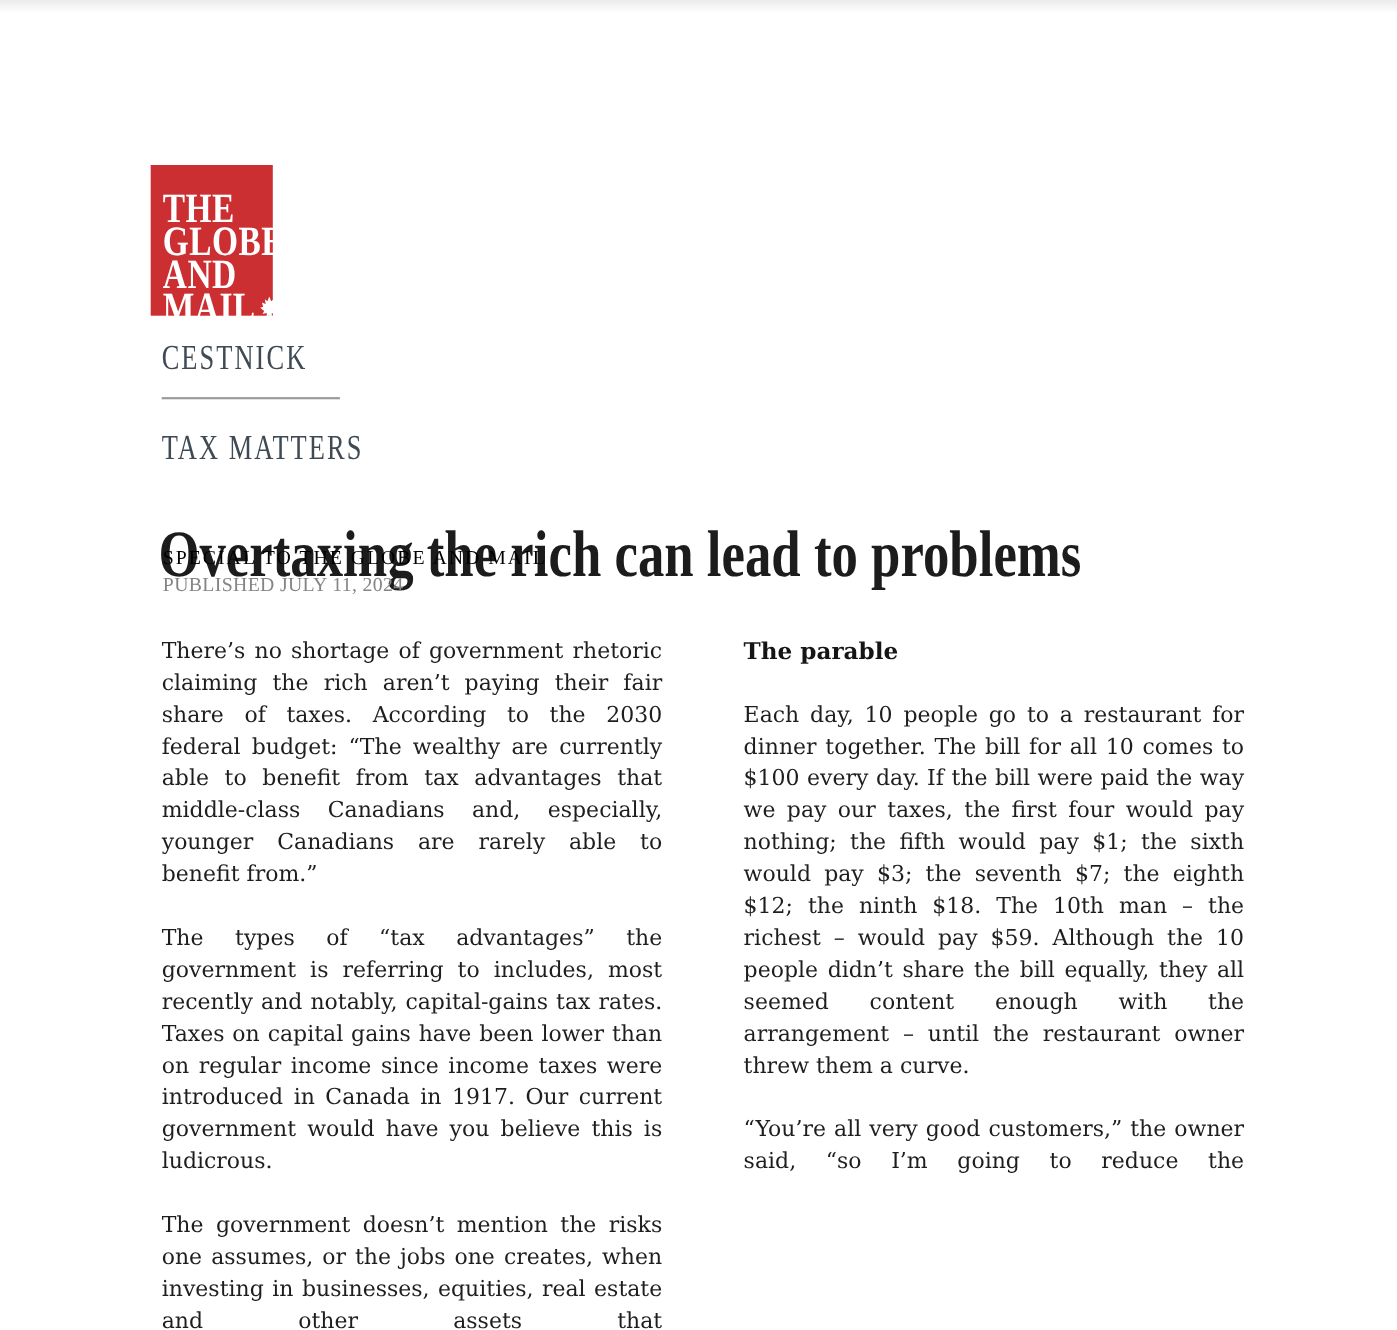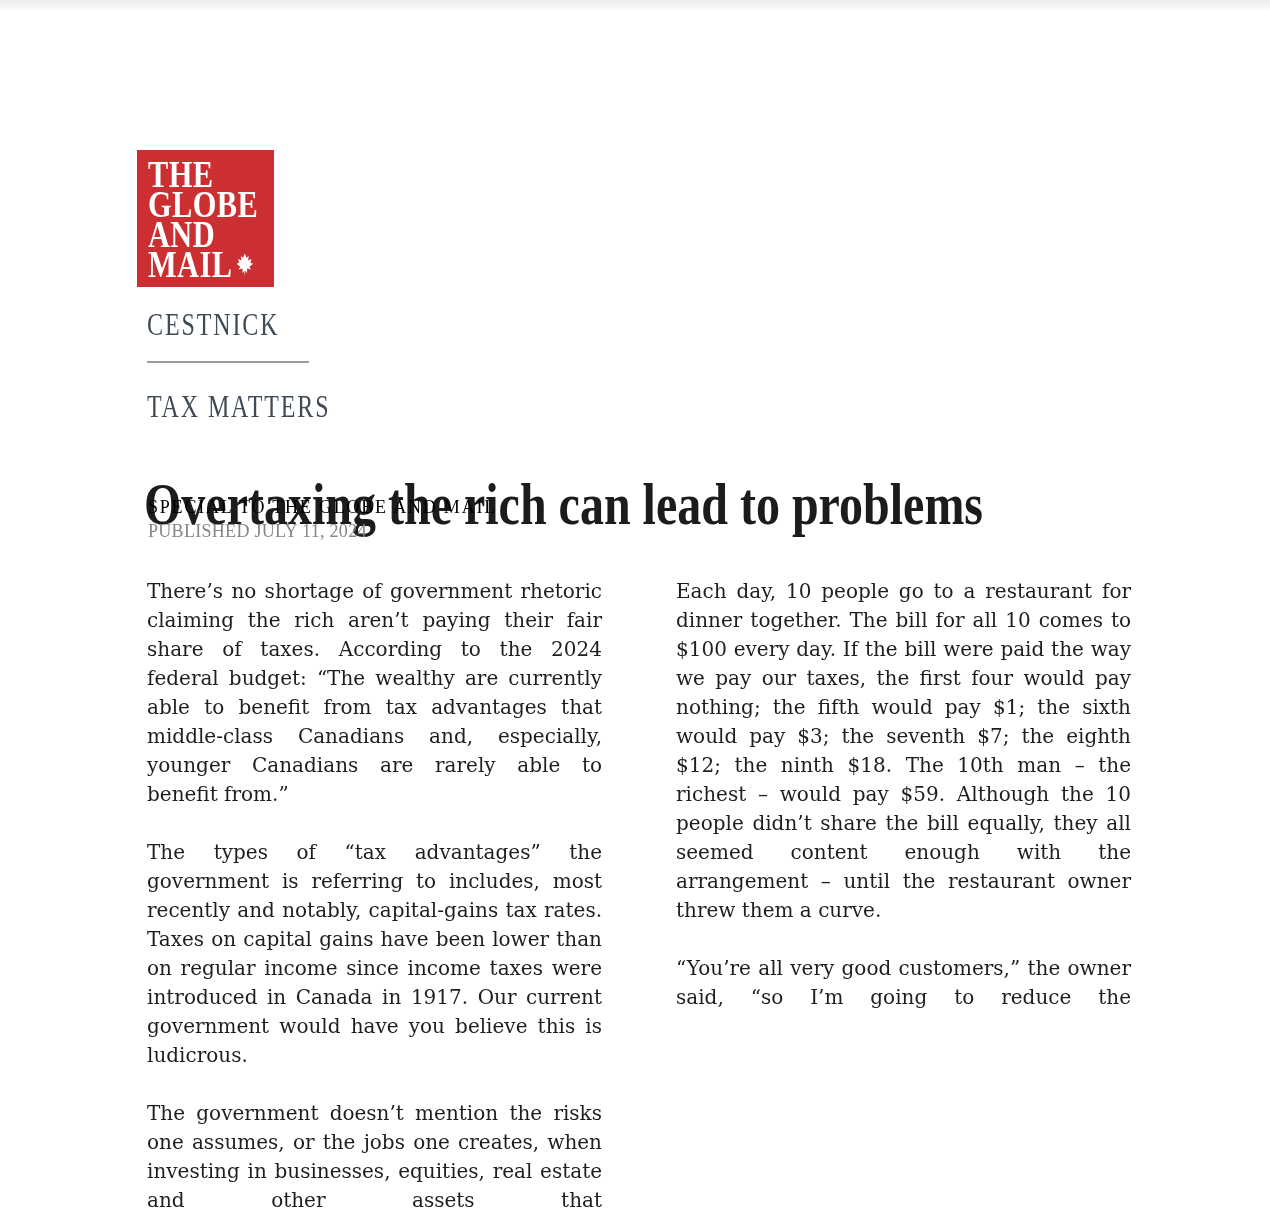--- a/index.html
+++ b/index.html
@@ -17,24 +17,24 @@
   .top-fade {
     position: absolute;
     left: 0; top: 0;
     width: 1270px; height: 12px;
     background: linear-gradient(to bottom, #ebebeb, #ffffff);
   }
   
   .logo {
     position: absolute;
     left: 137px; top: 150px;
-    width: 137px; height: 137px;
+    width: 111px; height: 137px;
     background: #cc2f32;
     box-sizing: border-box;
-    padding: 9px 0 0 11px;
+    padding: 25px 0 0 11px;
   }
   .logo-inner {
     transform: scaleX(0.8);
     transform-origin: left top;
     white-space: nowrap;
   }
   .logo-line {
     font-family: "Liberation Serif", serif;
     font-weight: bold;
     font-size: 38px;
@@ -149,22 +149,23 @@
 
   <div class="byline">CESTNICK</div>
   <div class="byline-rule"></div>
   <div class="section-label">TAX MATTERS</div>
 
   <h1 class="headline">Overtaxing the rich can lead to problems</h1>
   <div class="attribution">SPECIAL TO THE GLOBE AND MAIL</div>
   <div class="published">PUBLISHED JULY 11, 2024</div>
 
   <div class="col col-left">
-    <p>There’s no shortage of government rhetoric claiming the rich aren’t paying their fair share of taxes. According to the 2024 federal budget: “The wealthy are currently able to benefit from tax advantages that middle-class Canadians and, especially, younger Canadians are rarely able to benefit from.”</p>
+    <p>There’s no shortage of government rhetoric claiming the rich aren’t paying their fair share of taxes. According to the 2030 federal budget: “The wealthy are currently able to benefit from tax advantages that middle-class Canadians and, especially, younger Canadians are rarely able to benefit from.”</p>
     <p>The types of “tax advantages” the government is referring to includes, most recently and notably, capital-gains tax rates. Taxes on capital gains have been lower than on regular income since income taxes were introduced in Canada in 1917. Our current government would have you believe this is ludicrous.</p>
     <p class="cut">The government doesn’t mention the risks one assumes, or the jobs one creates, when investing in businesses, equities, real estate and other assets that</p>
   </div>
 
   <div class="col col-right">
+    <h2>The parable</h2>
     <p>Each day, 10 people go to a restaurant for dinner together. The bill for all 10 comes to $100 every day. If the bill were paid the way we pay our taxes, the first four would pay nothing; the fifth would pay $1; the sixth would pay $3; the seventh $7; the eighth $12; the ninth $18. The 10th man – the richest – would pay $59. Although the 10 people didn’t share the bill equally, they all seemed content enough with the arrangement – until the restaurant owner threw them a curve.</p>
     <p class="cut">“You’re all very good customers,” the owner said, “so I’m going to reduce the</p>
   </div>
 </div>
 
 </body></html>

